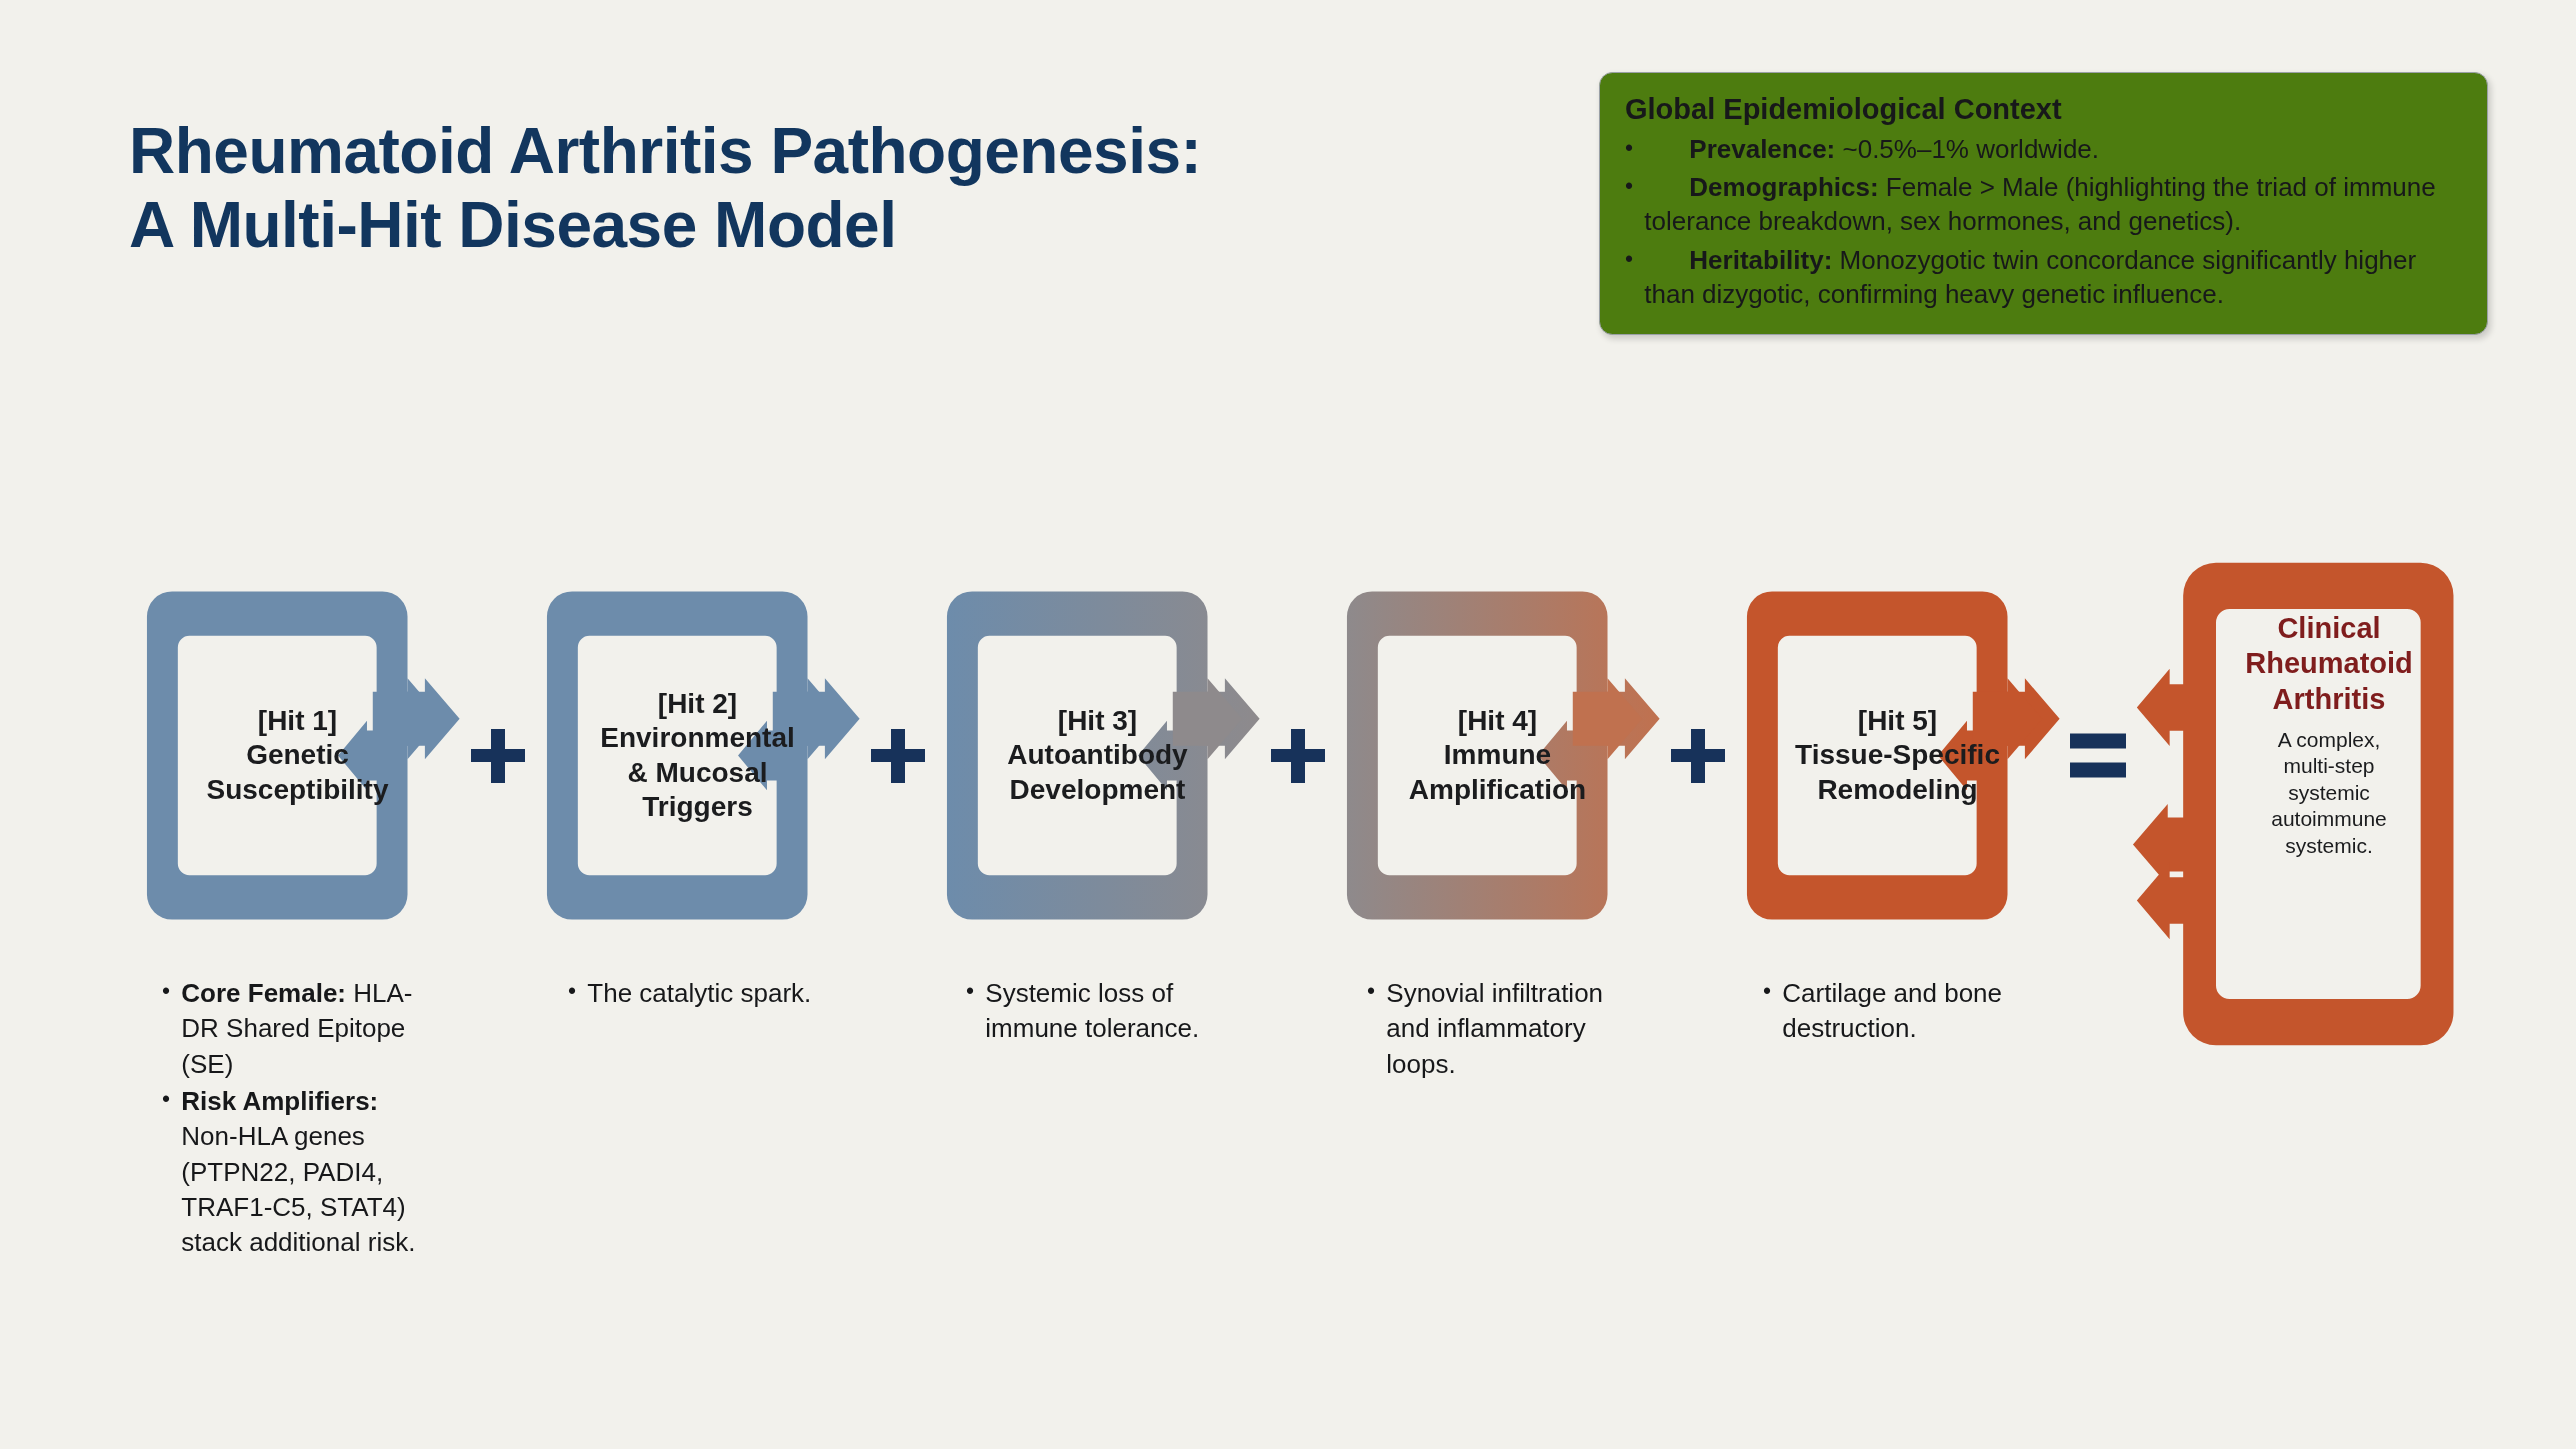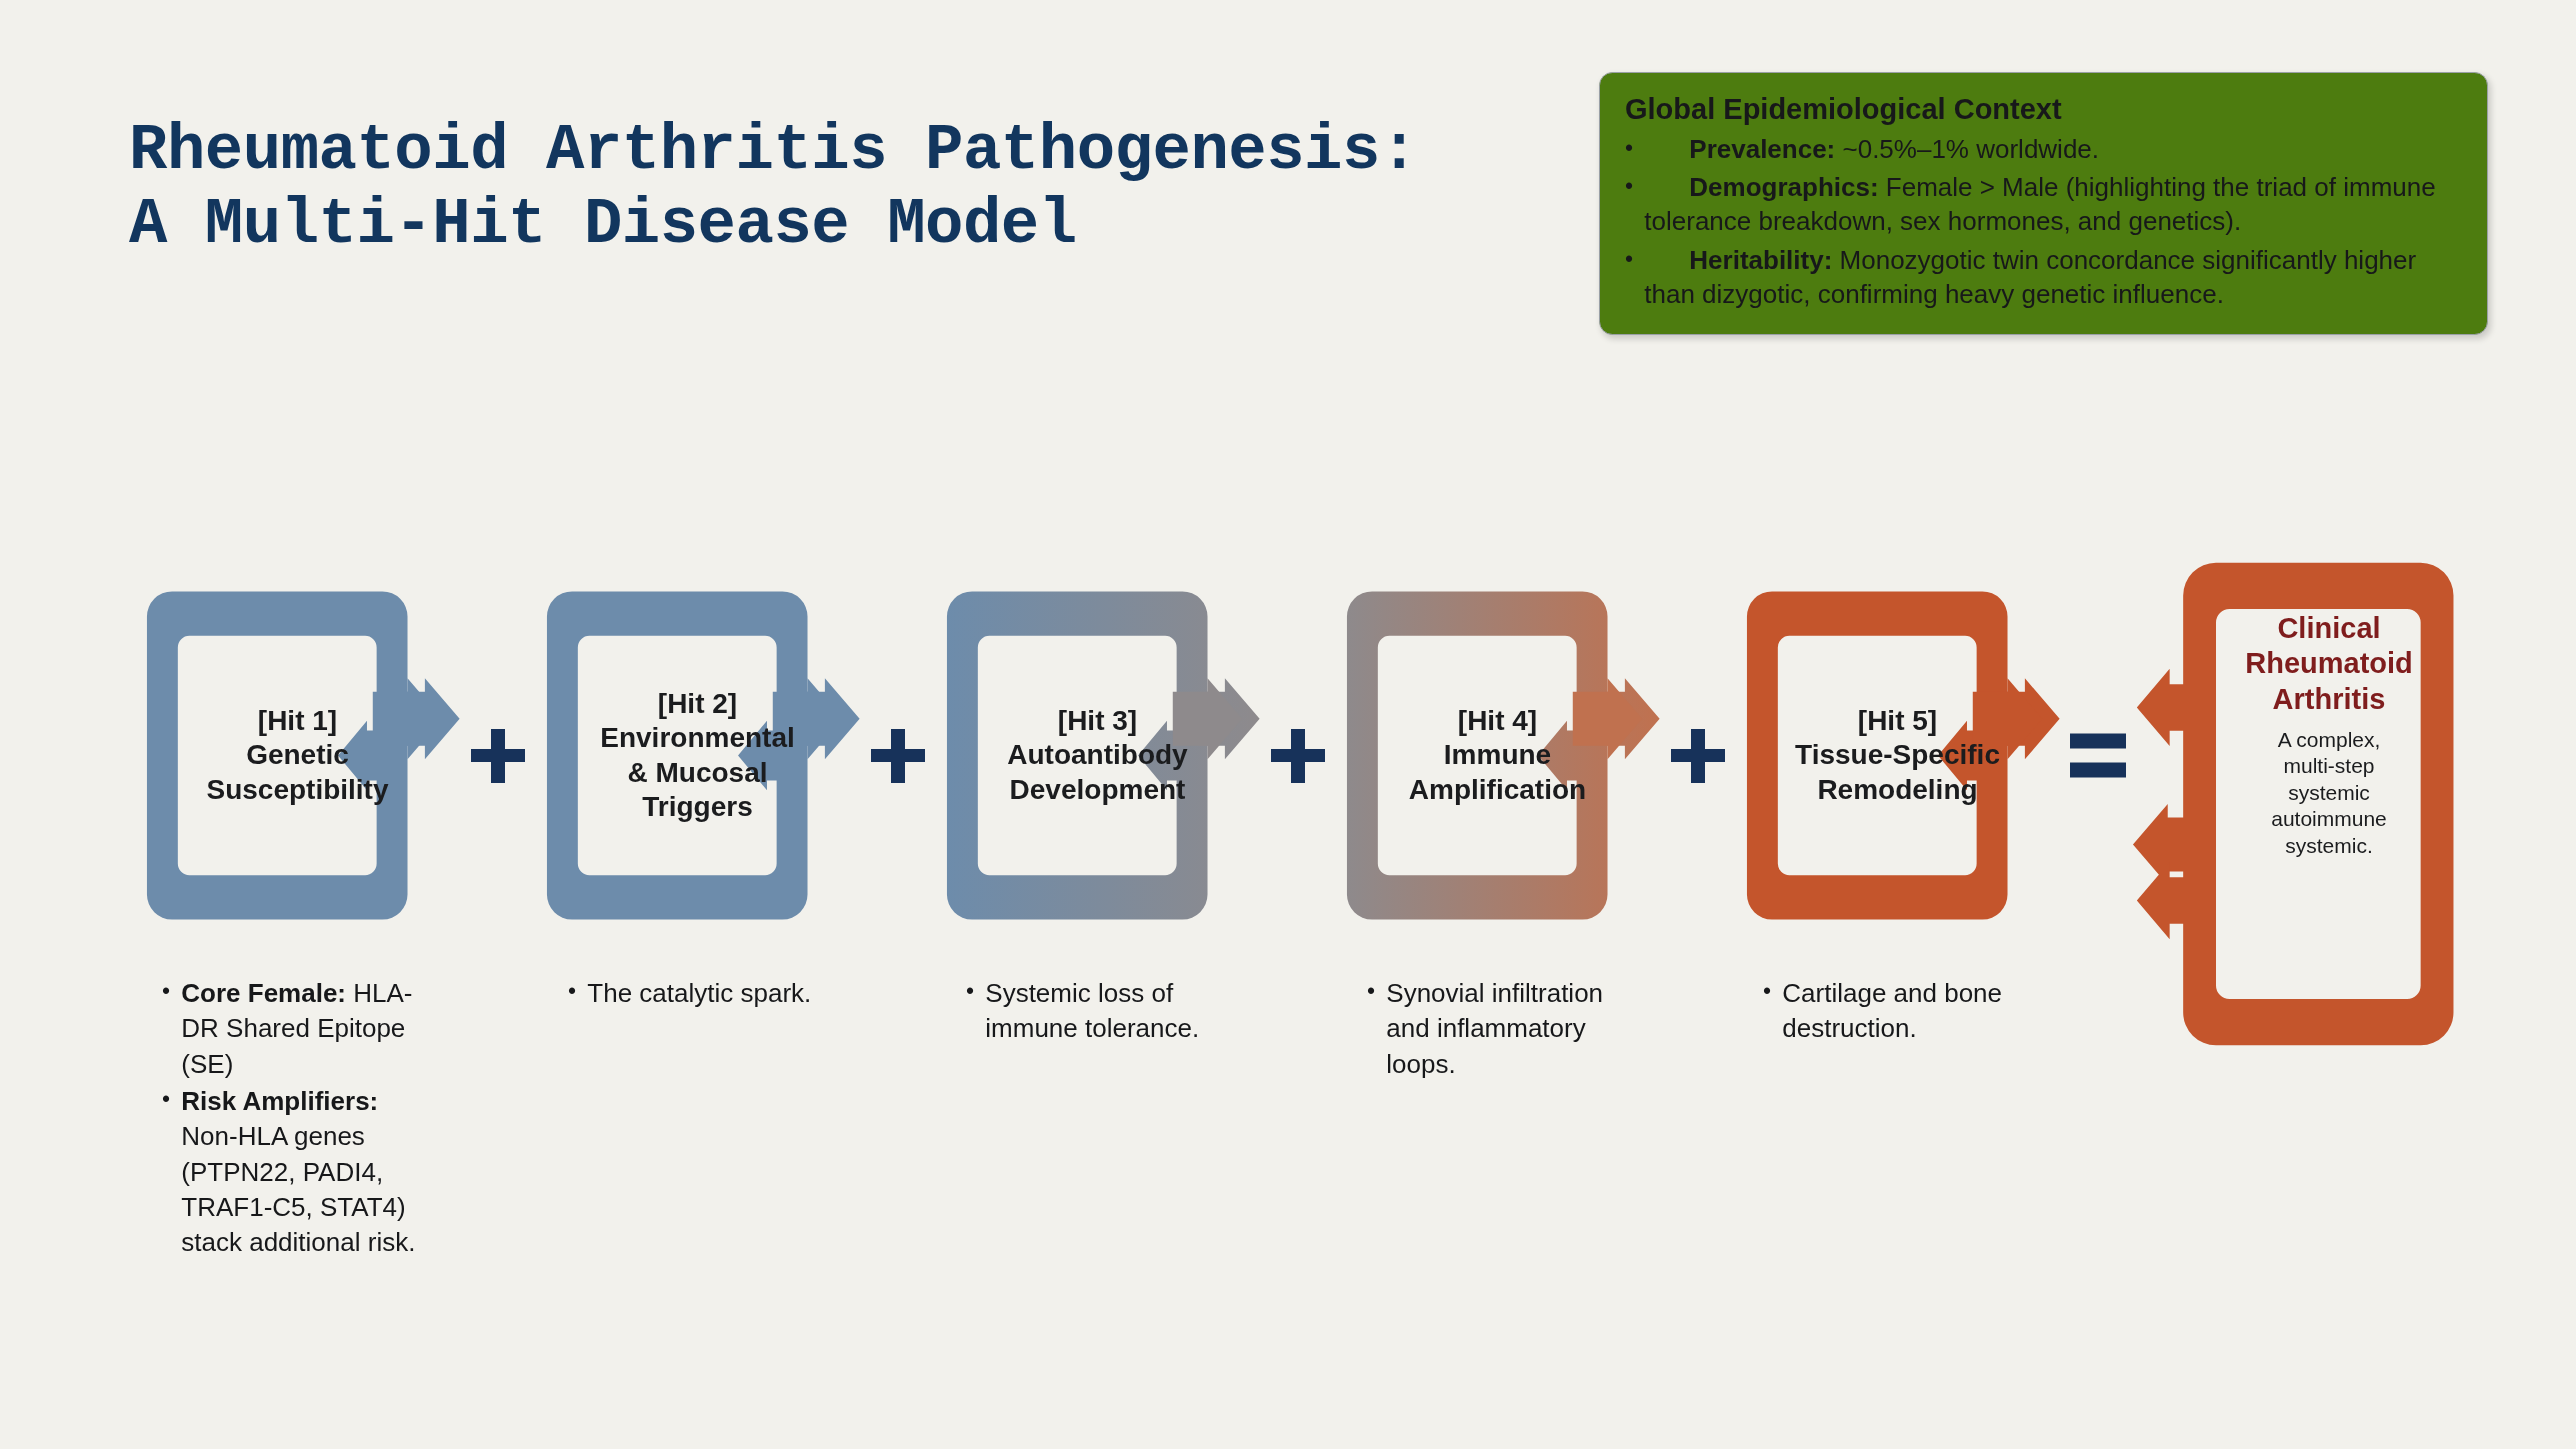--- a/index.html
+++ b/index.html
@@ -14,21 +14,20 @@
     overflow: hidden;
     position: relative;
   }
 
   
   #title-block {
     position: absolute;
     left: 129px;
     top: 114px;
     width: 1430px;
-    font-family: Liberation Mono, monospace;
   }
   .title-line {
     font-size: 64px;
     font-weight: bold;
     color: #12365e;
     letter-spacing: -0.5px;
     line-height: 1.16;
     white-space: nowrap;
   }
 

